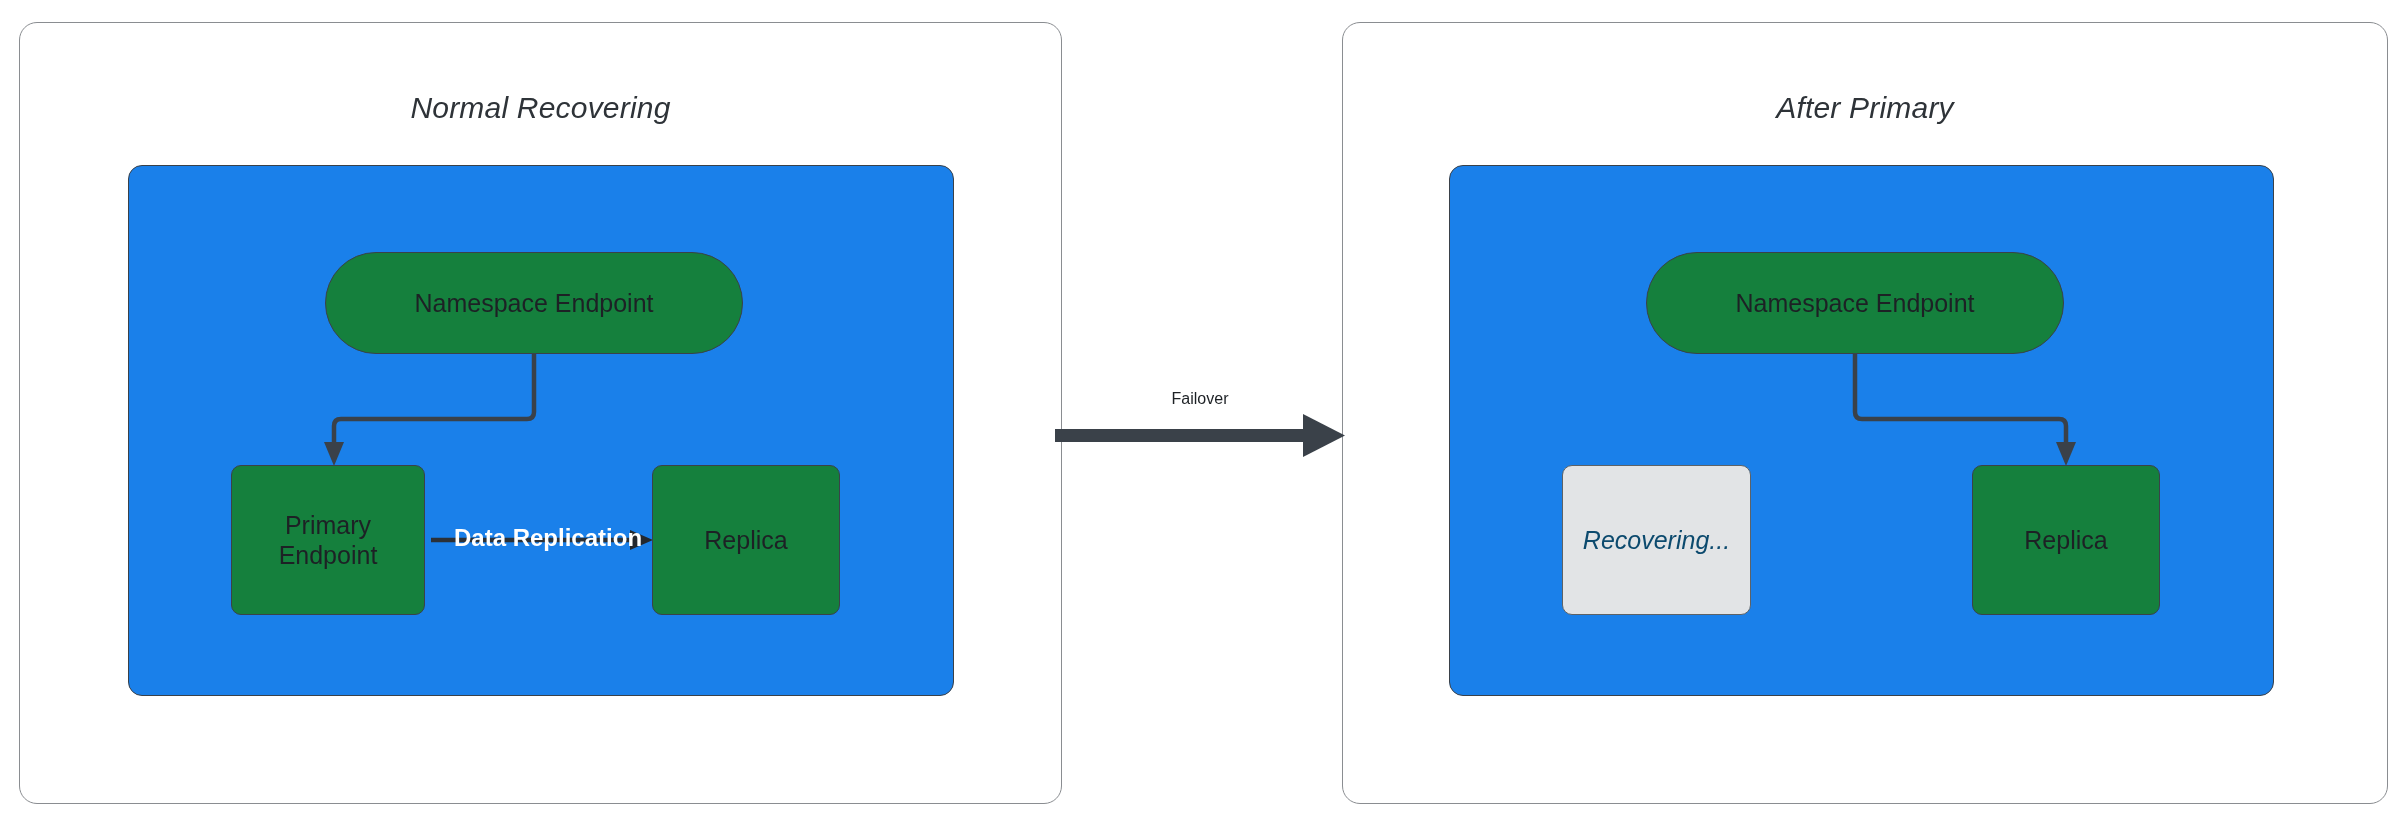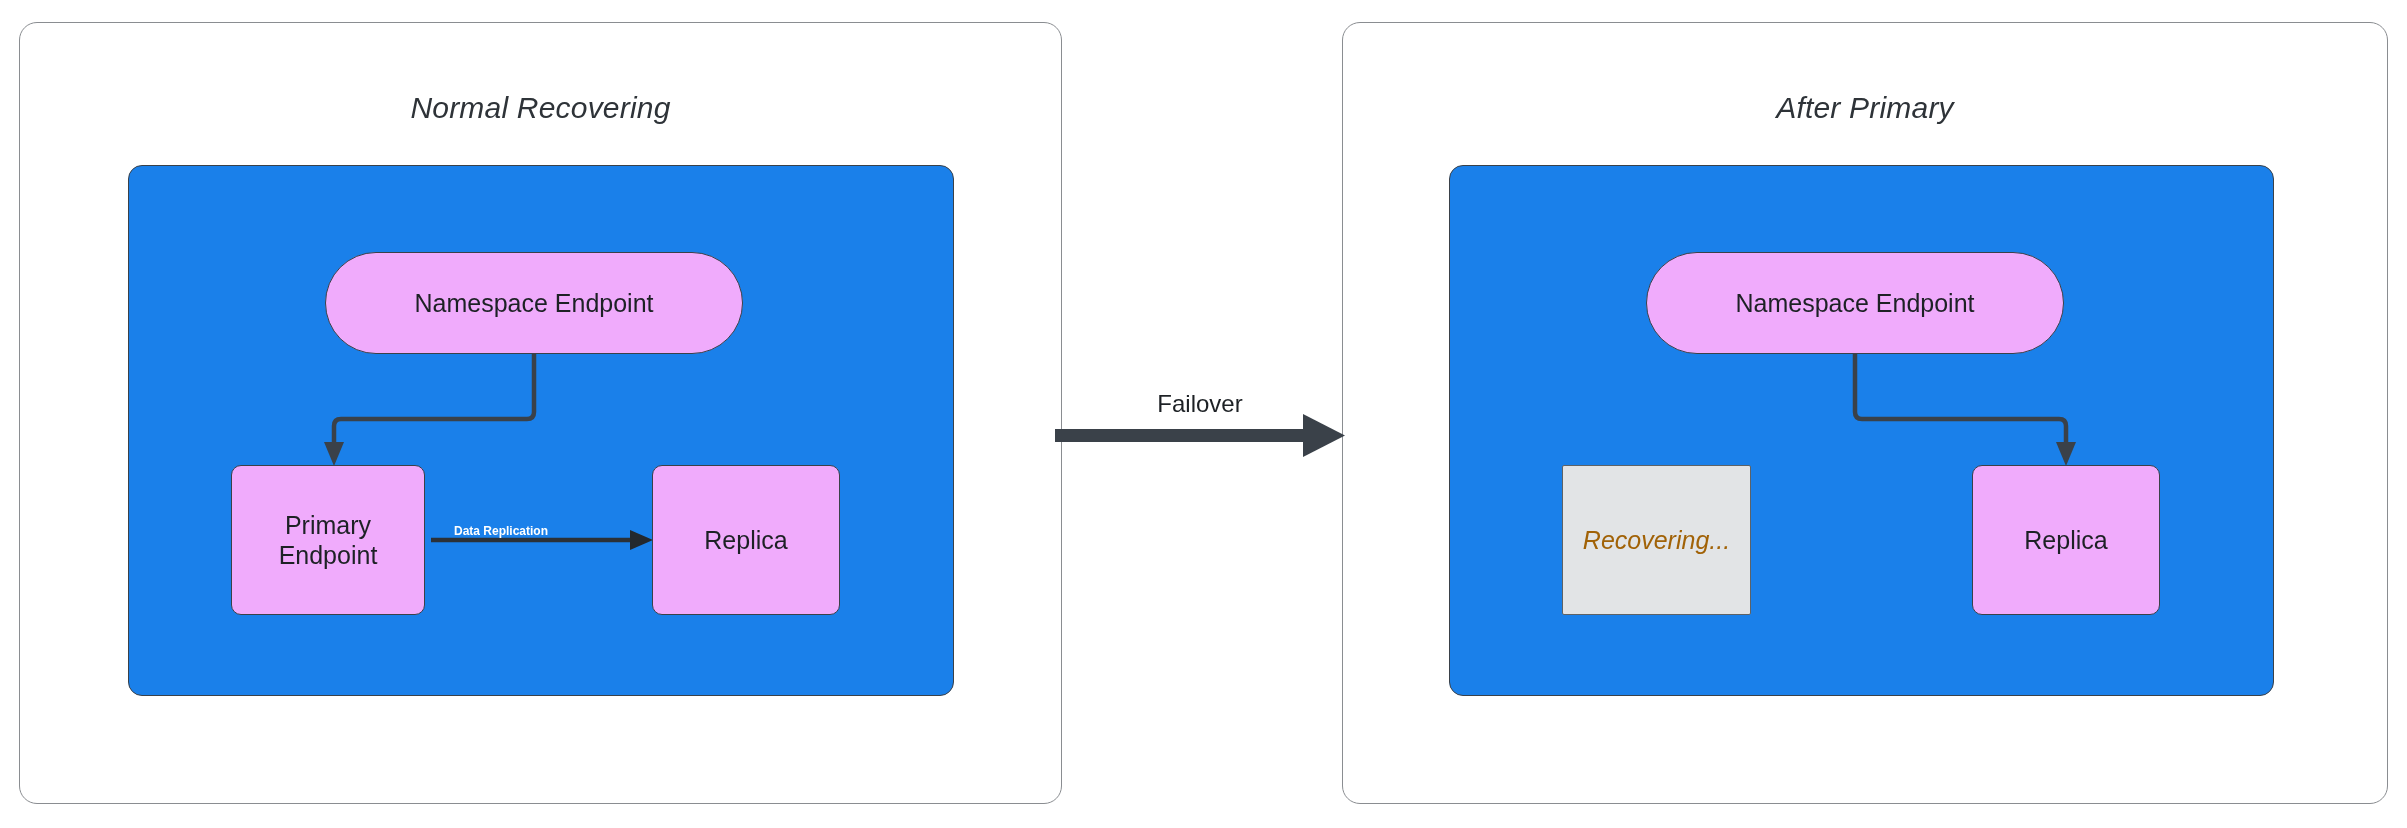--- a/index.html
+++ b/index.html
@@ -62,36 +62,36 @@
   .node {
     position: absolute;
     box-sizing: border-box;
     display: flex;
     align-items: center;
     justify-content: center;
     text-align: center;
     color: #1d2125;
     font-size: 25px;
     line-height: 1.22;
-    background: #f0abfc;
+    background: #15803d;
     border: 1.8px solid #3a4149;
     z-index: 4;
   }
   .node-stadium {
     border-radius: 90px;
   }
   .node-rect {
     border-radius: 10px;
   }
   .node-recovering {
     background: #e2e4e6;
     border: 1.8px solid #5d6266;
-    border-radius: 2px;
+    border-radius: 10px;
     font-style: italic;
-    color: #a16207;
+    color: #0c4a6e;
   }
 
   
   .ep-left    { left: 325px;  top: 252px; width: 418px; height: 102px; }
   .primary    { left: 231px;  top: 465px; width: 194px; height: 150px; }
   .replica-l  { left: 652px;  top: 465px; width: 188px; height: 150px; }
   
   .ep-right   { left: 1646px; top: 252px; width: 418px; height: 102px; }
   .recovering { left: 1562px; top: 465px; width: 189px; height: 150px; }
   .replica-r  { left: 1972px; top: 465px; width: 188px; height: 150px; }
@@ -121,21 +121,21 @@
   .arrow-fill { fill: #3a4149; }
   .repl-arrow-fill { fill: #23282e; }
 
   
   .repl-label {
     position: absolute;
     left: 454px;
     top: 524px;
     width: 186px;
     text-align: left;
-    font-size: 12px;
+    font-size: 24px;
     font-weight: bold;
     color: #ffffff;
     z-index: 6;
     white-space: nowrap;
   }
 
   
   .failover-arrow-svg {
     position: absolute;
     left: 1055px;
@@ -144,21 +144,21 @@
     height: 70px;
     overflow: visible;
     z-index: 5;
   }
   .failover-label {
     position: absolute;
     left: 1055px;
     top: 390px;
     width: 290px;
     text-align: center;
-    font-size: 24px;
+    font-size: 16px;
     color: #1d2125;
     z-index: 6;
     white-space: nowrap;
   }
 </style>
 </head>
 <body>
 
 <div id="stage">
 

